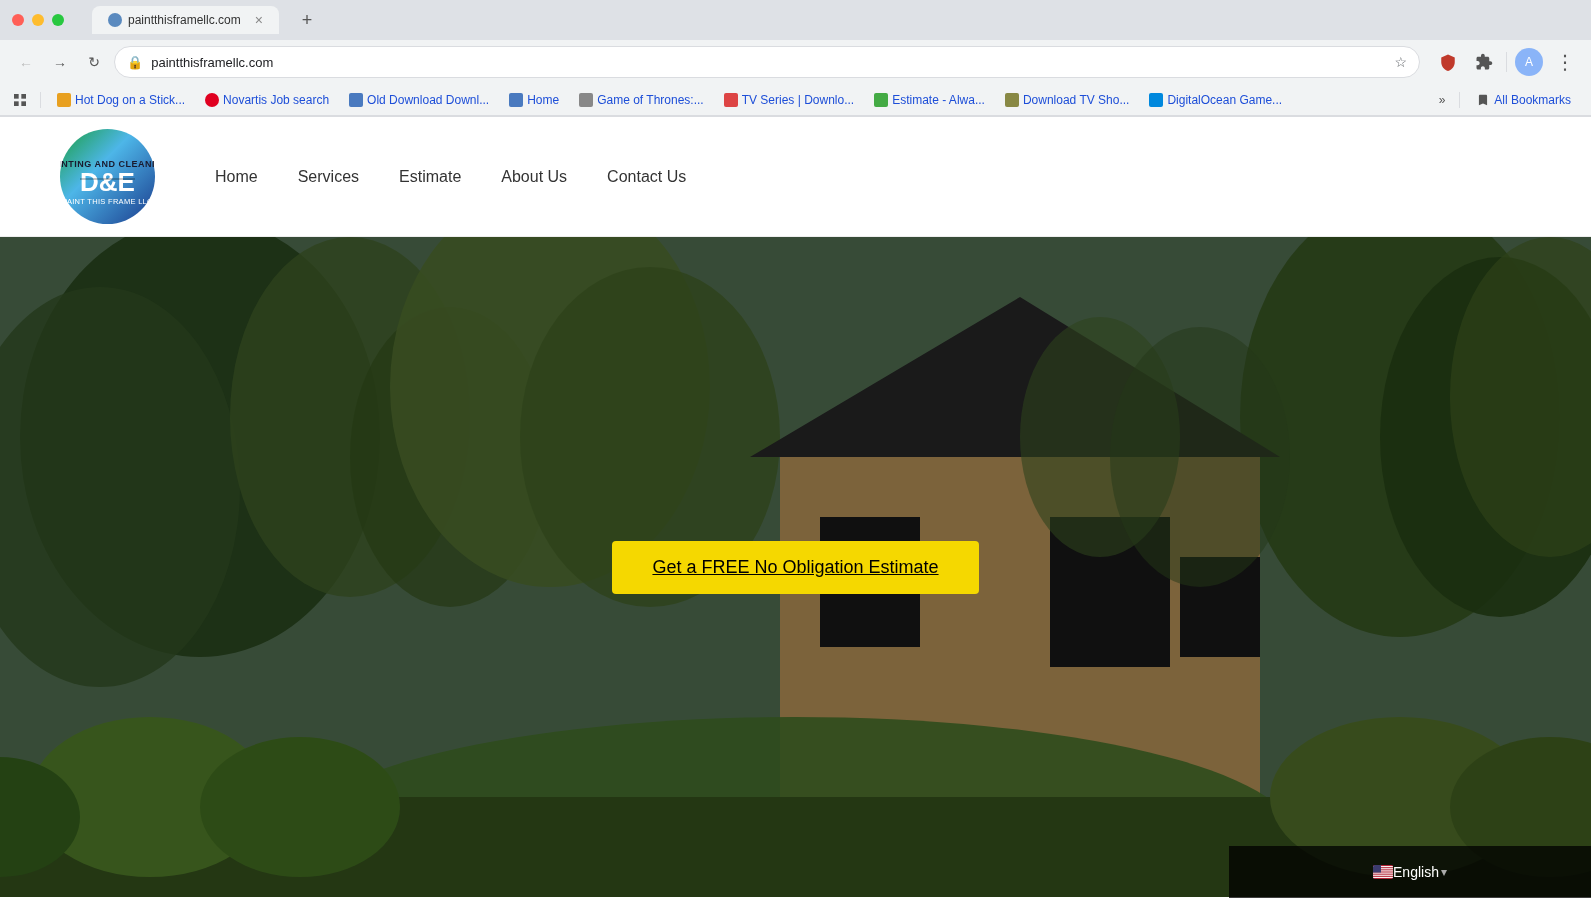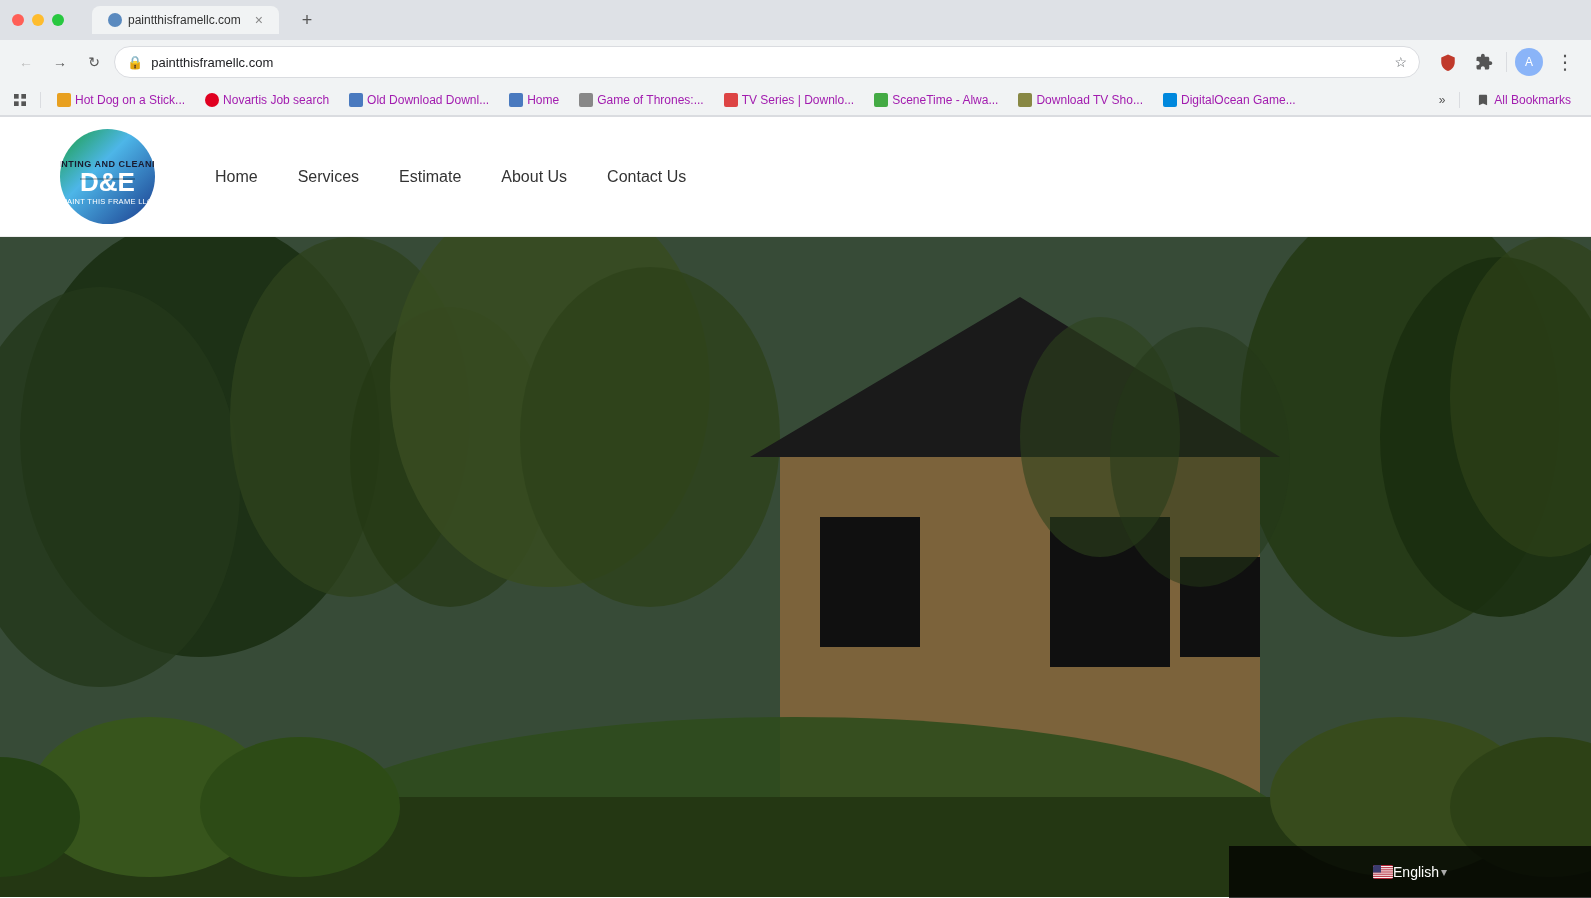--- a/index.html
+++ b/index.html
@@ -84,21 +84,21 @@
       padding: 4px 12px;
       gap: 4px;
       background: #f1f3f4;
       border-bottom: 1px solid #dadce0;
       height: 32px;
       overflow: hidden;
     }
     .bookmark-item {
       display: flex; align-items: flex-start; gap: 4px;
       padding: 3px 8px; border-radius: 4px; cursor: pointer;
-      font-size: 12px; color: #a21caf; white-space: nowrap;
+      font-size: 12px; color: #1d4ed8; white-space: nowrap;
     }
     .bookmark-favicon { width: 14px; height: 14px; border-radius: 2px; flex-shrink: 0; }
     .bookmark-more {
       margin-left: auto; padding: 3px 6px; border-radius: 4px;
       cursor: pointer; font-size: 12px; color: #555;
       display: flex; align-items: center;
     }
     .bookmark-separator { width: 1px; height: 16px; background: #dadce0; margin: 0 4px; }
 
     
@@ -253,21 +253,21 @@
     <div class="bookmark-item">
       <div class="bookmark-favicon" style="background:#888;border-radius:2px;"></div>
       <span>Game of Thrones:...</span>
     </div>
     <div class="bookmark-item">
       <div class="bookmark-favicon" style="background:#d44;border-radius:2px;"></div>
       <span>TV Series | Downlo...</span>
     </div>
     <div class="bookmark-item">
       <div class="bookmark-favicon" style="background:#4a4;border-radius:2px;"></div>
-      <span>SceneTime - Alwa...</span>
+      <span>Estimate - Alwa...</span>
     </div>
     <div class="bookmark-item">
       <div class="bookmark-favicon" style="background:#884;border-radius:2px;"></div>
       <span>Download TV Sho...</span>
     </div>
     <div class="bookmark-item">
       <div class="bookmark-favicon" style="background:#08d;border-radius:2px;"></div>
       <span>DigitalOcean Game...</span>
     </div>
     <div class="bookmark-more">»</div>
@@ -365,20 +365,21 @@
       <ellipse cx="150" cy="560" rx="120" ry="80" fill="#5a8a2e"></ellipse>
       <ellipse cx="300" cy="570" rx="100" ry="70" fill="#4a7a25"></ellipse>
       <ellipse cx="0" cy="580" rx="80" ry="60" fill="#3a6a20"></ellipse>
       <ellipse cx="1400" cy="560" rx="130" ry="80" fill="#5a7a2e"></ellipse>
       <ellipse cx="1550" cy="570" rx="100" ry="70" fill="#4a6a25"></ellipse>
 
       <rect width="1591" height="660" fill="rgba(0,0,0,0.38)"></rect>
     </svg>
 
     <div class="hero-content">
+      <button class="hero-cta">Get a FREE No Obligation Estimate</button>
     </div>
   </section>
 </div>
 
 <div class="language-bar">
   <div class="lang-flag">
     <svg width="20" height="14" viewBox="0 0 20 14">
       <rect width="20" height="14" fill="#b22234"></rect>
       <rect y="1.08" width="20" height="1.08" fill="white"></rect>
       <rect y="3.23" width="20" height="1.08" fill="white"></rect>

